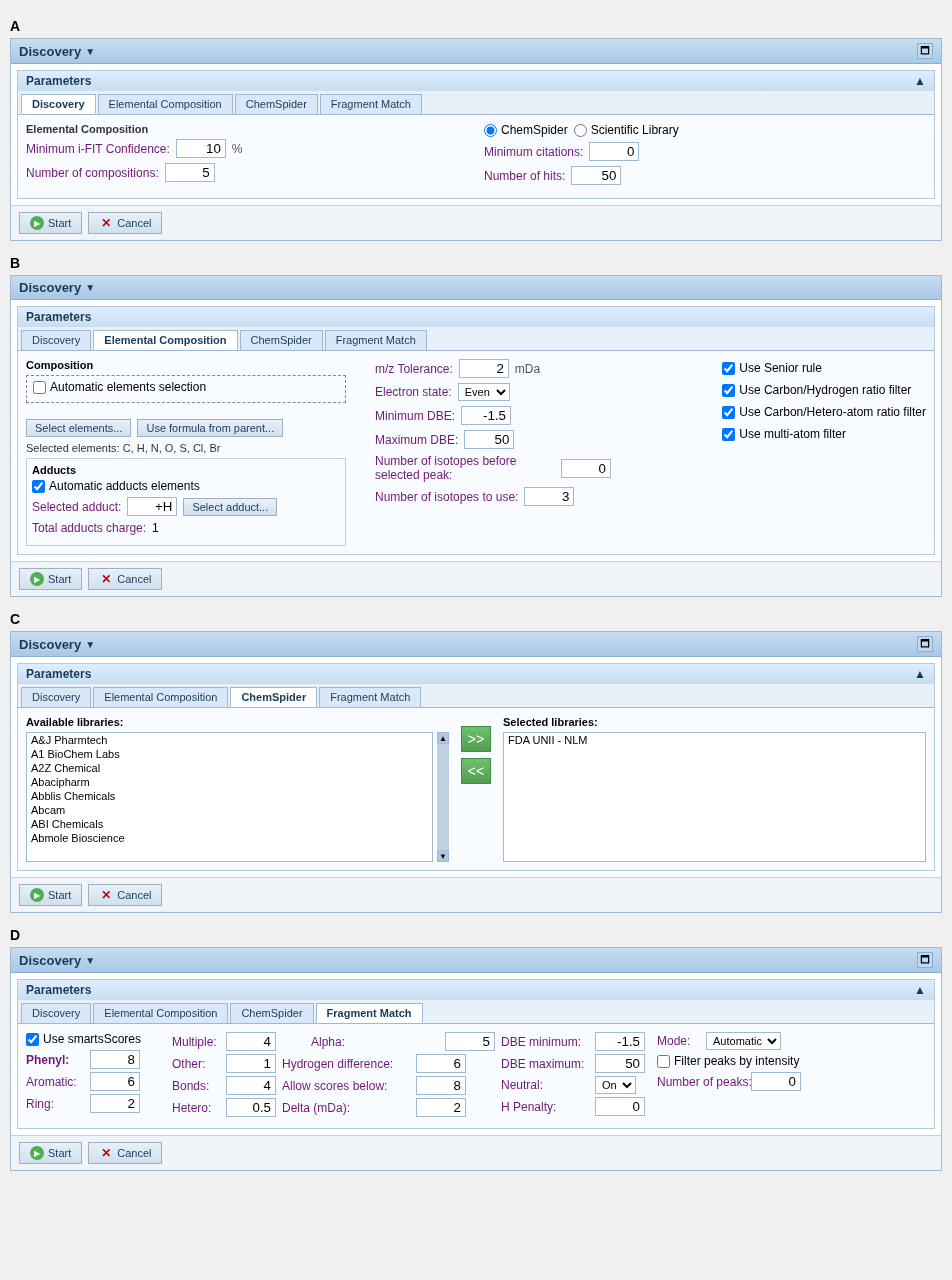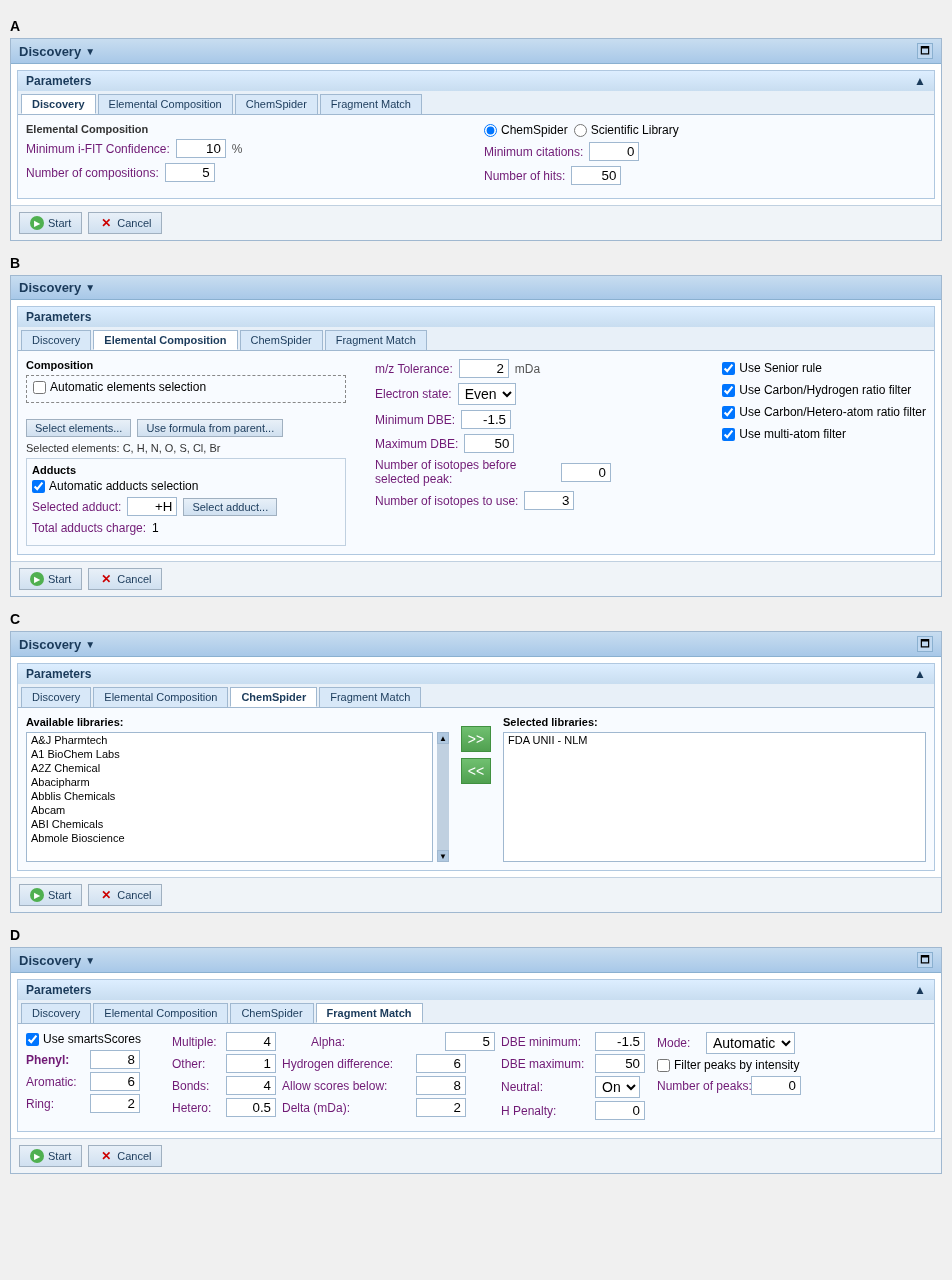--- a/index.html
+++ b/index.html
@@ -196,21 +196,21 @@
     }
     .adducts-title {
       font-weight: bold;
       margin-bottom: 3px;
       font-size: 11px;
     }
     .select-dropdown {
       border: 1px solid #a0b8d0;
       padding: 1px 2px;
       background: #fff;
-      font-size: 14px;
+      font-size: 11px;
     }
     .checkboxes-col {
       display: flex;
       flex-direction: column;
       gap: 4px;
     }
     
     .panelC-layout {
       display: flex;
       gap: 8px;
@@ -382,21 +382,21 @@
         </div>
         <div class="selected-elements-row">
           <span>Selected elements:</span>
           <span> </span>
           <span>C, H, N, O, S, Cl, Br</span>
         </div>
         <div class="adducts-box">
           <div class="adducts-title">Adducts</div>
           <div class="checkbox-row">
             <input type="checkbox" checked="" style="">
-            <span>Automatic adducts selection</span>
+            <span>Automatic adducts elements</span>
           </div>
           <div class="form-row">
             <span class="form-label">Selected adduct:</span>
             <input class="form-input" style="width: 50px;" type="text" value="+H">
             <button class="btn-small">Select adduct...</button>
           </div>
           <div class="form-row">
             <span class="form-label">Total adducts charge:</span>
             <span>1</span>
           </div>

